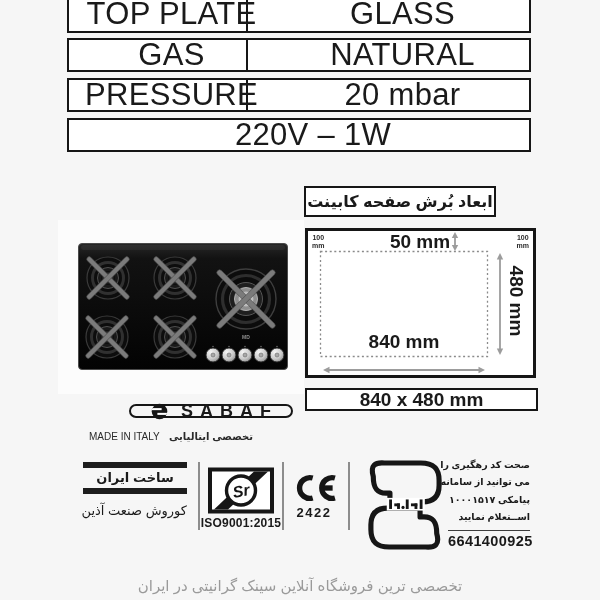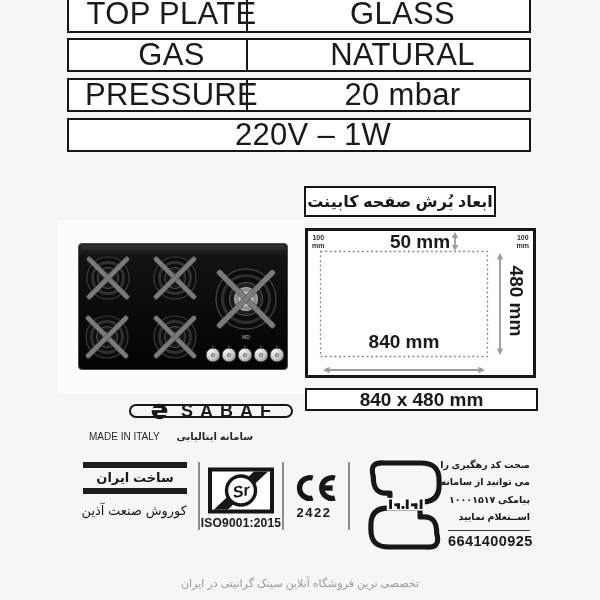--- a/index.html
+++ b/index.html
@@ -89,21 +89,21 @@
     direction:rtl; text-align:right;
   }
   .tracking .line{ font-size:9.5px; font-weight:bold; line-height:17.4px; white-space:nowrap; }
   .tracking .rule{ border:none; border-top:1.4px solid #3d3d3d; margin:4px 0 2px 0; }
   .tracking .number{
     direction:ltr; font-size:14.5px; font-weight:bold; letter-spacing:.4px; text-align:right;
   }
   
   .footer-caption{
     position:absolute; left:0; right:0; top:577px; text-align:center;
-    font-size:11px; color:#9a9a9a; direction:rtl;
+    font-size:15px; color:#9a9a9a; direction:rtl;
   }
 </style>
 </head>
 <body>
 
 <div id="screen">
 
   <div class="spec-row row1">
     <div class="cell-label">
       <span class="spec-text">TOP PLATE</span>
@@ -290,21 +290,21 @@
       <circle cx="12" cy="12" r="11" fill="#161616"></circle>
       <g clip-path="url(#sc)">
         <rect x="-2" y="7.2" width="17" height="2.9" fill="#ffffff"></rect>
         <rect x="9" y="13.9" width="17" height="2.9" fill="#ffffff"></rect>
       </g>
     </svg>
     <span class="sabaf-name">SABAF</span>
   </div>
   <div class="sabaf-sub">
     <span>MADE IN ITALY</span>
-    <span class="fa">سامانه ایتالیایی</span>
+    <span class="fa">تخصصی ایتالیایی</span>
   </div>
 
   <div class="mii-block">
     <div class="mii-bar"></div>
     <div class="mii-label">ساخت ایران</div>
     <div class="mii-bar"></div>
     <div class="mii-company">کوروش صنعت آذین</div>
   </div>
 
   <div class="vdivider d1"></div>

